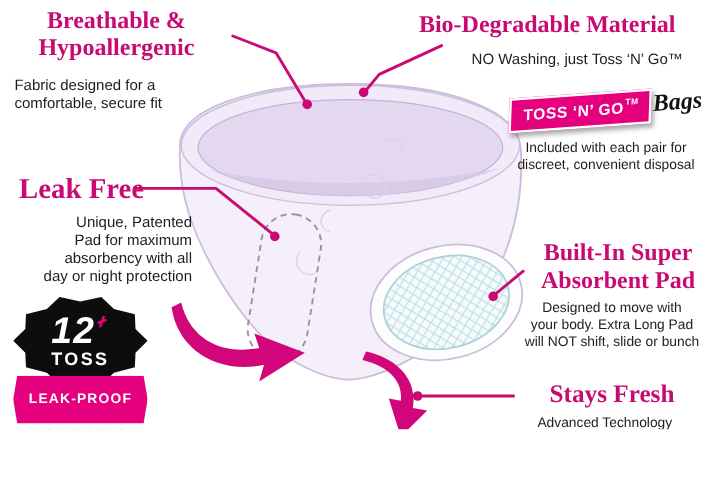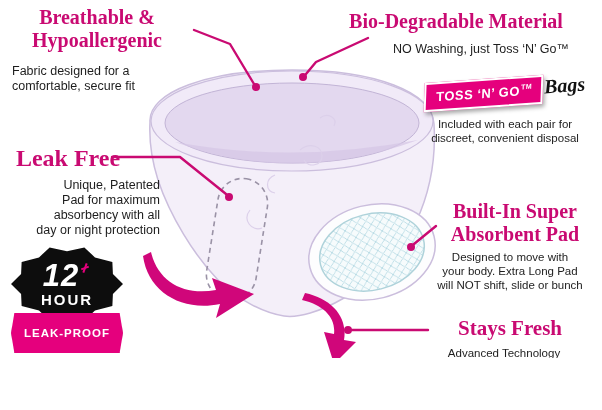--- a/index.html
+++ b/index.html
@@ -132,21 +132,21 @@
 Pad for maximum
 absorbency with all
 day or night protection</div>
 
   <div class="abs seal-wrap">
     <div class="seal">
       <div class="n12row">
         <span class="n12">12</span>
         <span class="clock-hands"></span>
       </div>
-      <div class="hour">HOUR</div>
+      <div class="hour">TOSS</div>
     </div>
     <div class="ribbon">LEAK-PROOF</div>
     <div class="protection">PROTECTION</div>
   </div>
 
   <div class="abs h pre pad-title">Built-In Super
 Absorbent Pad</div>
   <div class="abs body-txt pre pad-body">Designed to move with
 your body.  Extra Long Pad
 will NOT shift, slide or bunch</div>

